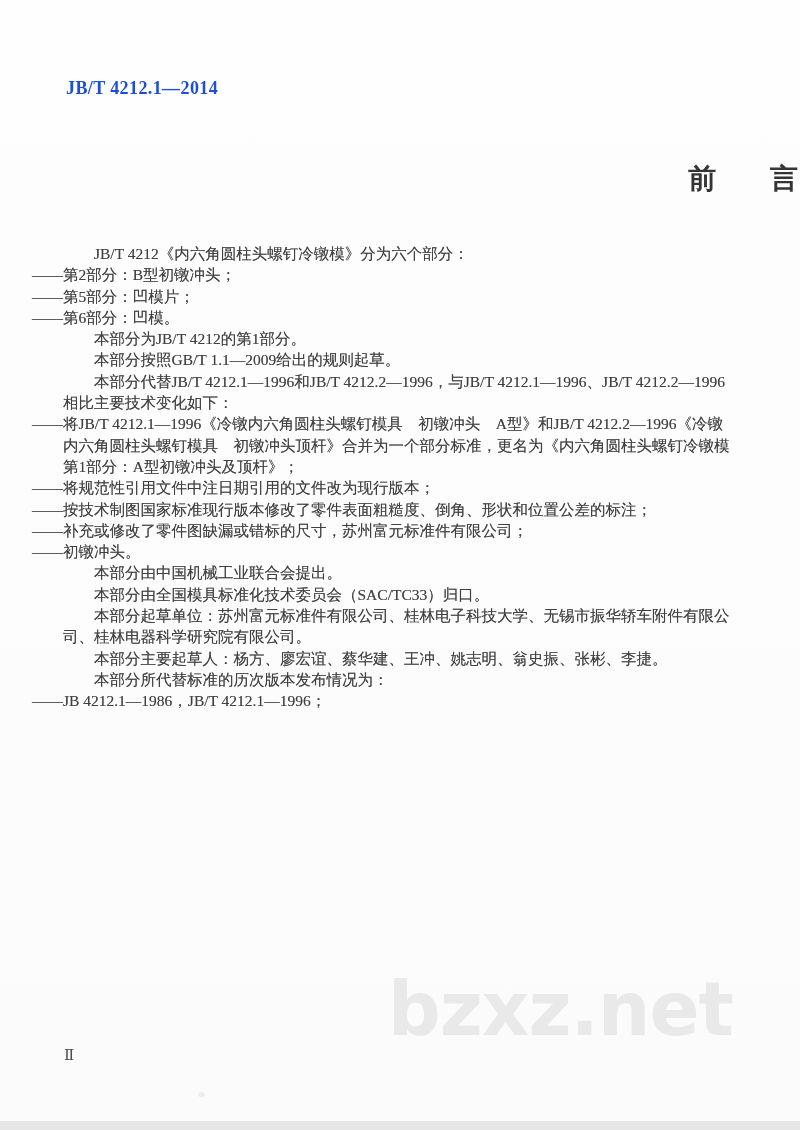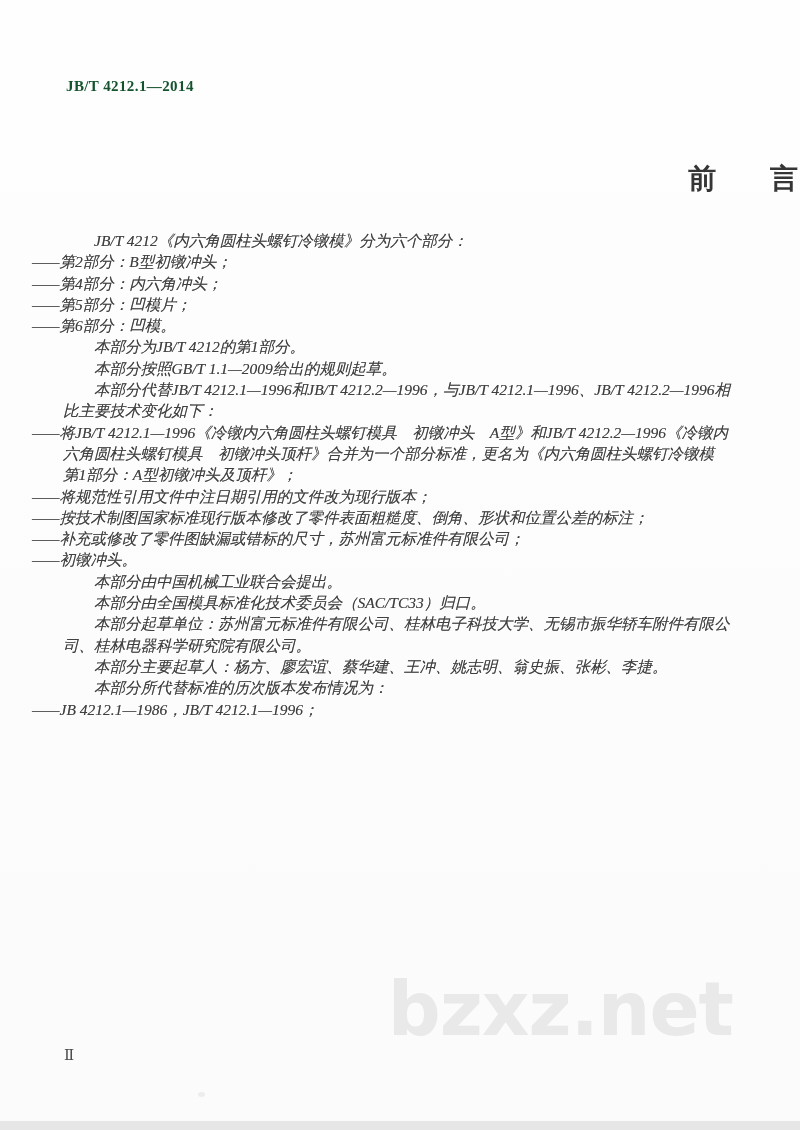--- a/index.html
+++ b/index.html
@@ -21,51 +21,50 @@
   .page::before{
     content:"";
     position:absolute;inset:0;
     background:linear-gradient(180deg,#fefefe 0%,#fcfcfc 60%,#fbfbfb 100%);
     pointer-events:none;
   }
   .doc-header{
     position:absolute;
     left:66px;
     top:78px;
-    font-size:15px;
+    font-size:18px;
     font-weight:bold;
     letter-spacing:0.4px;
-    color:#14532d;
+    color:#1d4ed8;
     z-index:2;
   }
   .doc-title{
     position:absolute;
     top:160px;
     left:0;
     width:100%;
     text-align:right;
     font-family:"Liberation Sans","DejaVu Sans",sans-serif;
     font-size:28px;
     font-weight:bold;
     color:#353535;
     word-spacing:42px;
     letter-spacing:2px;
     z-index:2;
   }
   .doc-body{
     position:absolute;
     left:63px;
-    top:230px;
+    top:243px;
     width:675px;
     font-size:15.5px;
     line-height:21.3px;
     color:#404040;
     text-shadow:0 0 0.4px rgba(64,64,64,0.55);
     z-index:2;
-    font-style:italic;
   }
   .doc-body p{
     margin:0;
     padding:0;
   }
   .p-ind{ text-indent:31px; }
   .p-hang{ margin-left:62px; text-indent:-31px; }
   .watermark{
     position:absolute;
     right:67px;
@@ -112,21 +111,20 @@
 
 <div class="page">
 
   <div class="doc-header">JB/T 4212.1—2014</div>
 
   <div class="doc-title">前 言</div>
 
   <div class="doc-body">
     <p class="p-ind">JB/T 4212《内六角圆柱头螺钉冷镦模》分为六个部分：</p>
     <p class="p-hang">——第2部分：B型初镦冲头；</p>
-    <p class="p-hang">——第4部分：内六角冲头；</p>
     <p class="p-hang">——第5部分：凹模片；</p>
     <p class="p-hang">——第6部分：凹模。</p>
     <p class="p-ind">本部分为JB/T 4212的第1部分。</p>
     <p class="p-ind">本部分按照GB/T 1.1—2009给出的规则起草。</p>
     <p class="p-ind">本部分代替JB/T 4212.1—1996和JB/T 4212.2—1996，与JB/T 4212.1—1996、JB/T 4212.2—1996相比主要技术变化如下：</p>
     <p class="p-hang">——将JB/T 4212.1—1996《冷镦内六角圆柱头螺钉模具　初镦冲头　A型》和JB/T 4212.2—1996《冷镦内六角圆柱头螺钉模具　初镦冲头顶杆》合并为一个部分标准，更名为《内六角圆柱头螺钉冷镦模　第1部分：A型初镦冲头及顶杆》；</p>
     <p class="p-hang">——将规范性引用文件中注日期引用的文件改为现行版本；</p>
     <p class="p-hang">——按技术制图国家标准现行版本修改了零件表面粗糙度、倒角、形状和位置公差的标注；</p>
     <p class="p-hang">——补充或修改了零件图缺漏或错标的尺寸，苏州富元标准件有限公司；</p>
     <p class="p-hang">——初镦冲头。</p>

